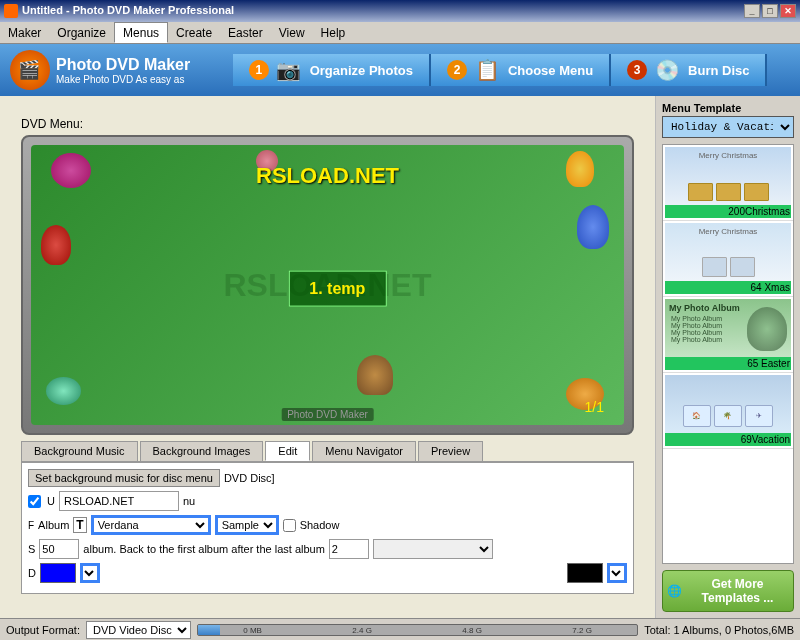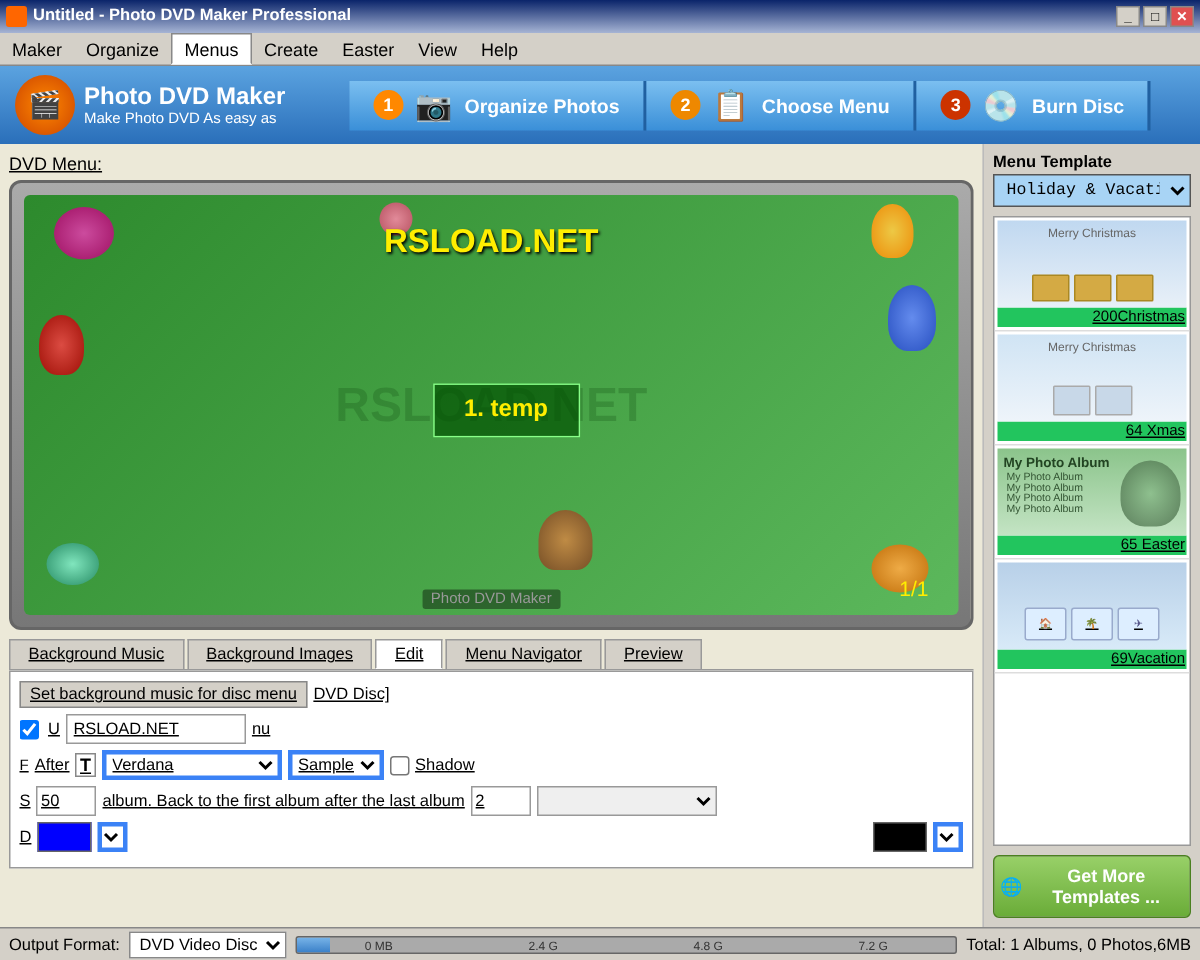--- a/index.html
+++ b/index.html
@@ -95,24 +95,23 @@
     
     .main-content {
       display: flex;
       background: #ece9d8;
       height: calc(640px - 22px - 22px - 52px - 22px);
     }
 
     
     .preview-area {
       flex: 1;
-      padding: 6px;
+      padding: 21px;
       display: flex;
       flex-direction: column;
-      text-decoration: underline;
     }
     .dvd-menu-label {
       font-size: 12px;
       color: #000;
       margin-bottom: 4px;
     }
 
     
     .dvd-screen-wrapper {
       background: #888;
@@ -288,21 +287,20 @@
       font-family: Liberation Mono, monospace;
     }
     .template-list {
       flex: 1;
       overflow-y: auto;
       border: 1px solid #999;
       background: white;
       display: flex;
       flex-direction: column;
       gap: 0;
-      text-decoration: underline;
     }
     .template-item {
       cursor: pointer;
       border-bottom: 1px solid #ddd;
       padding: 2px;
     }
     .template-thumb {
       width: 100%;
       height: 58px;
       background: #e0e8f0;
@@ -510,21 +508,21 @@
 
         <div class="edit-row">
           <input type="checkbox" checked="" class="edit-check" style="">
           <span>U</span>
           <input type="text" class="small-text-input" value="RSLOAD.NET" style="">
           <span>nu</span>
         </div>
 
         <div class="edit-row">
           <span style="font-size:10px;">F</span>
-          <span>After</span>
+          <span>Album</span>
           <span style="font-weight:bold;border:1px solid #888;padding:0 2px;font-size:12px;">T</span>
           <select class="edit-select">
             <option>Verdana</option>
             <option>Arial</option>
             <option>Times New Roman</option>
           </select>
           <select class="edit-select">
             <option>Sample</option>
           </select>
           <input type="checkbox" style="">

